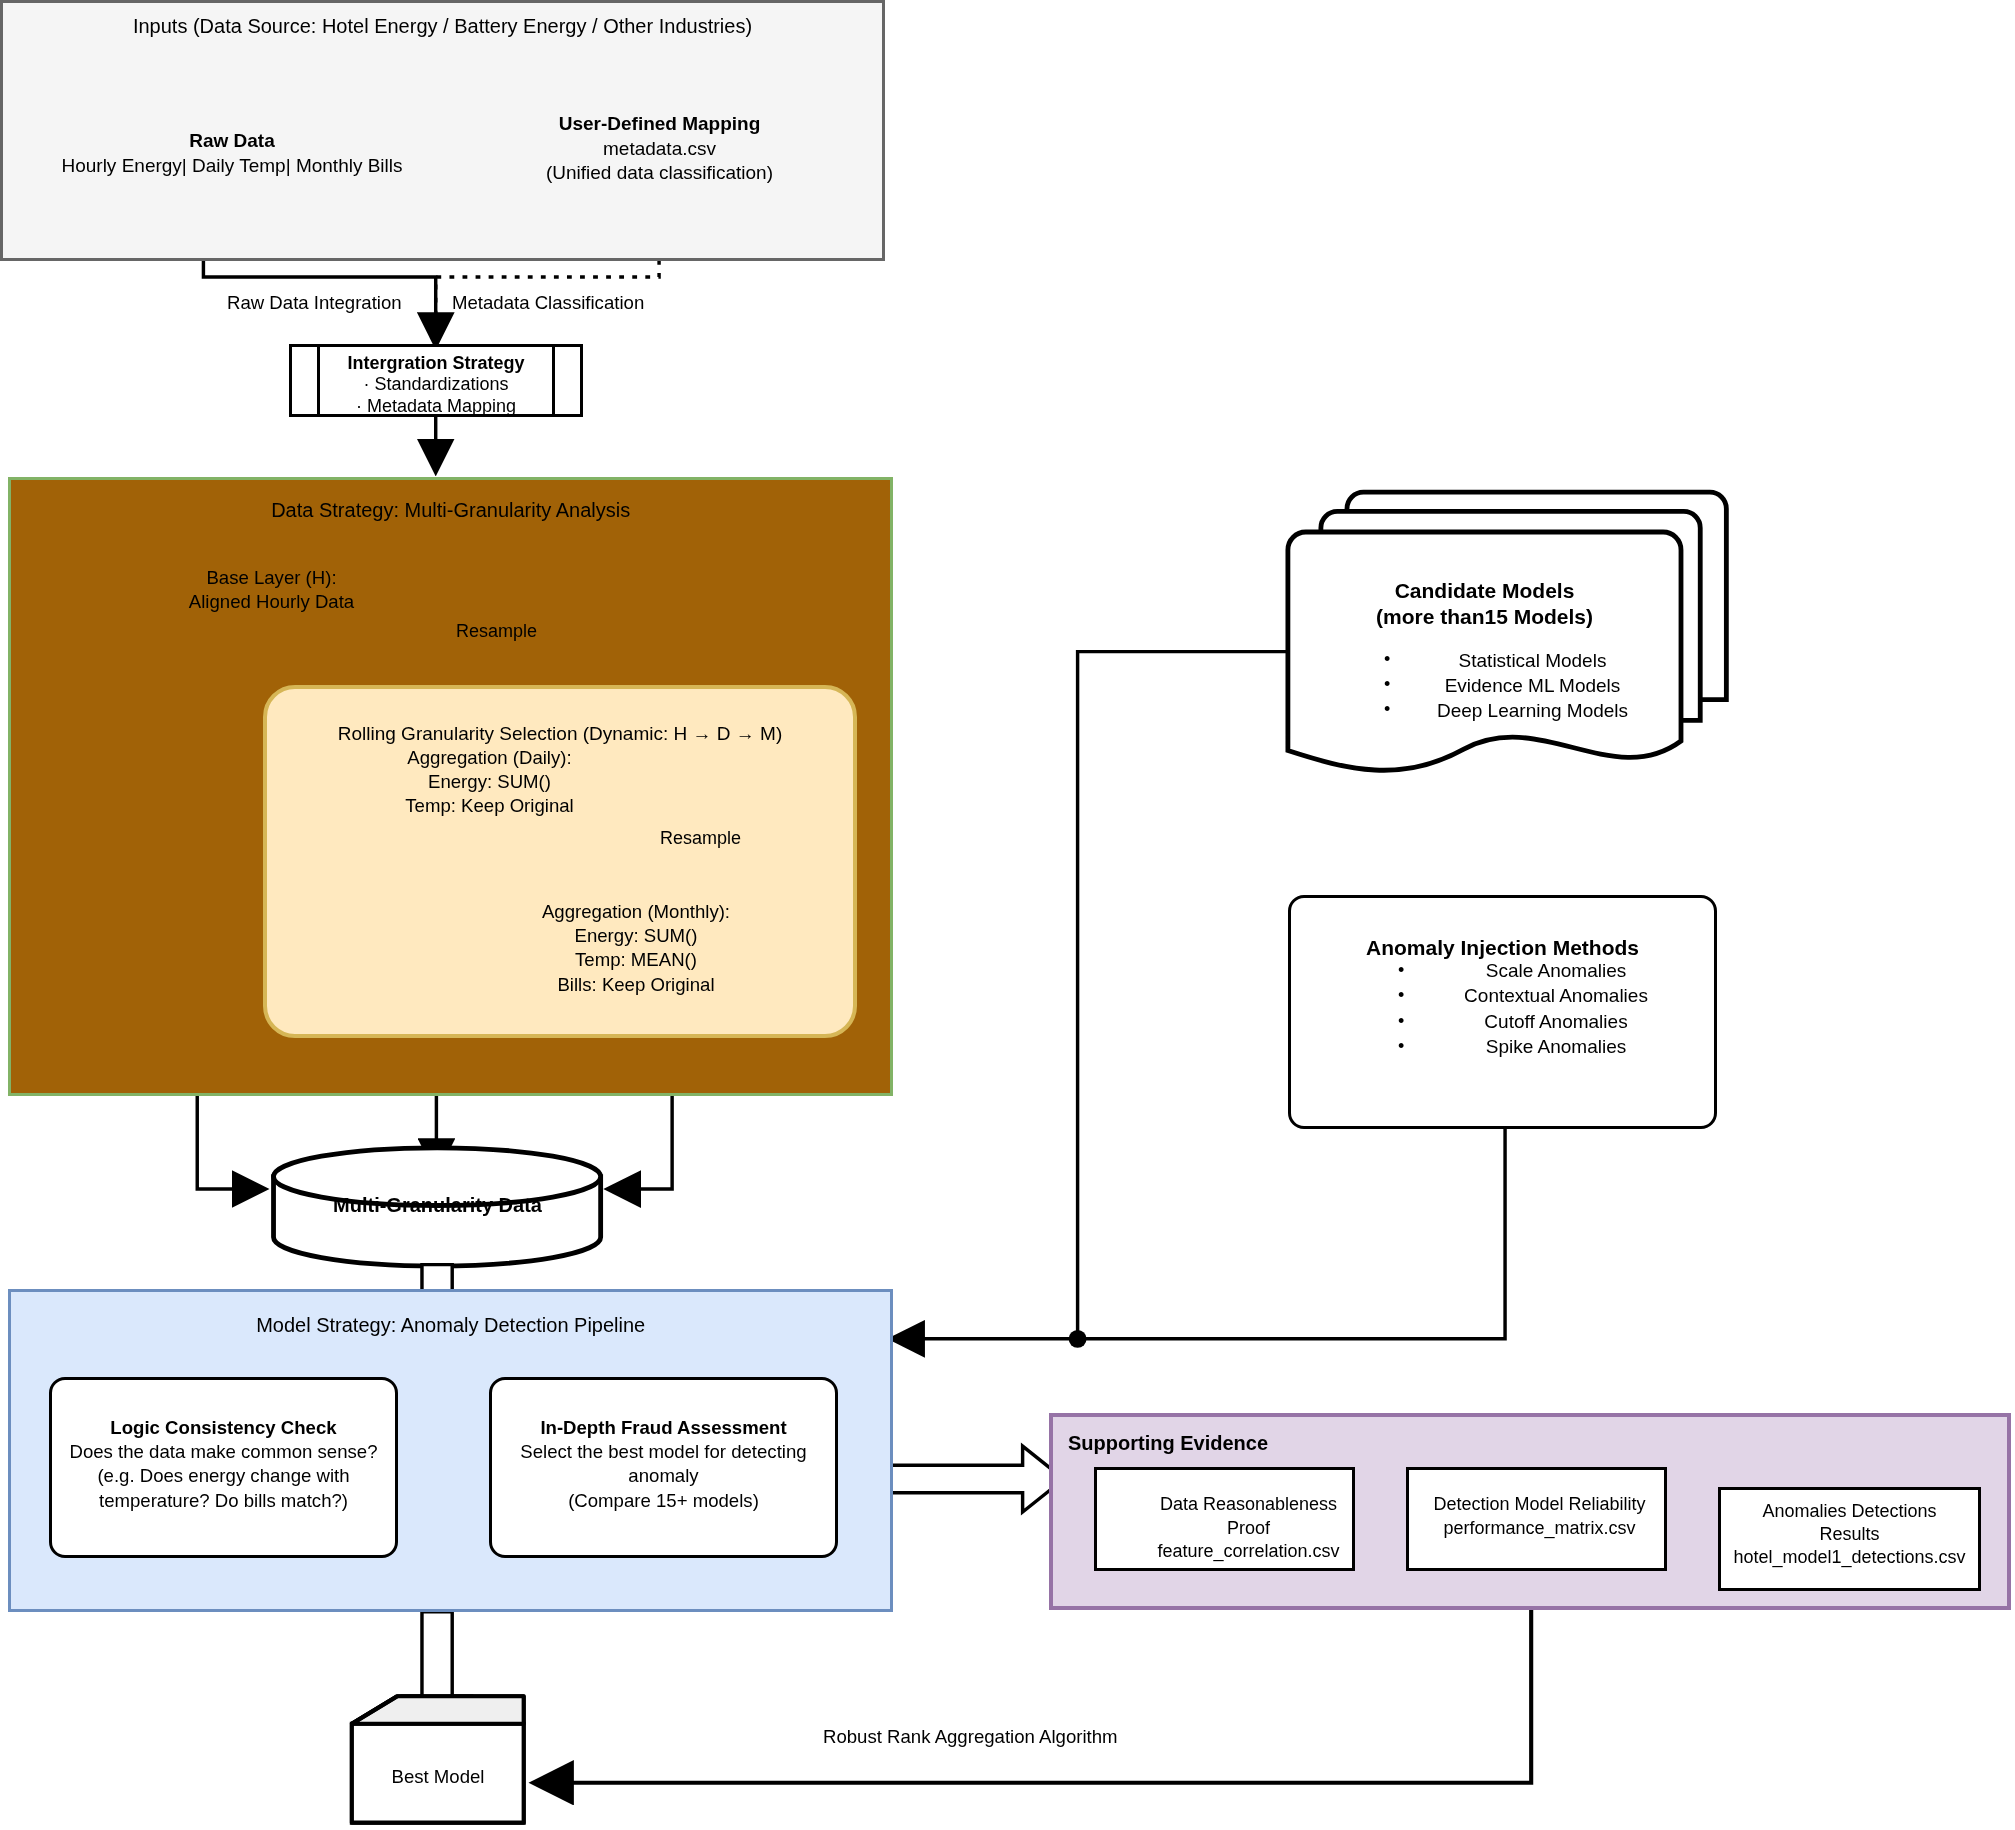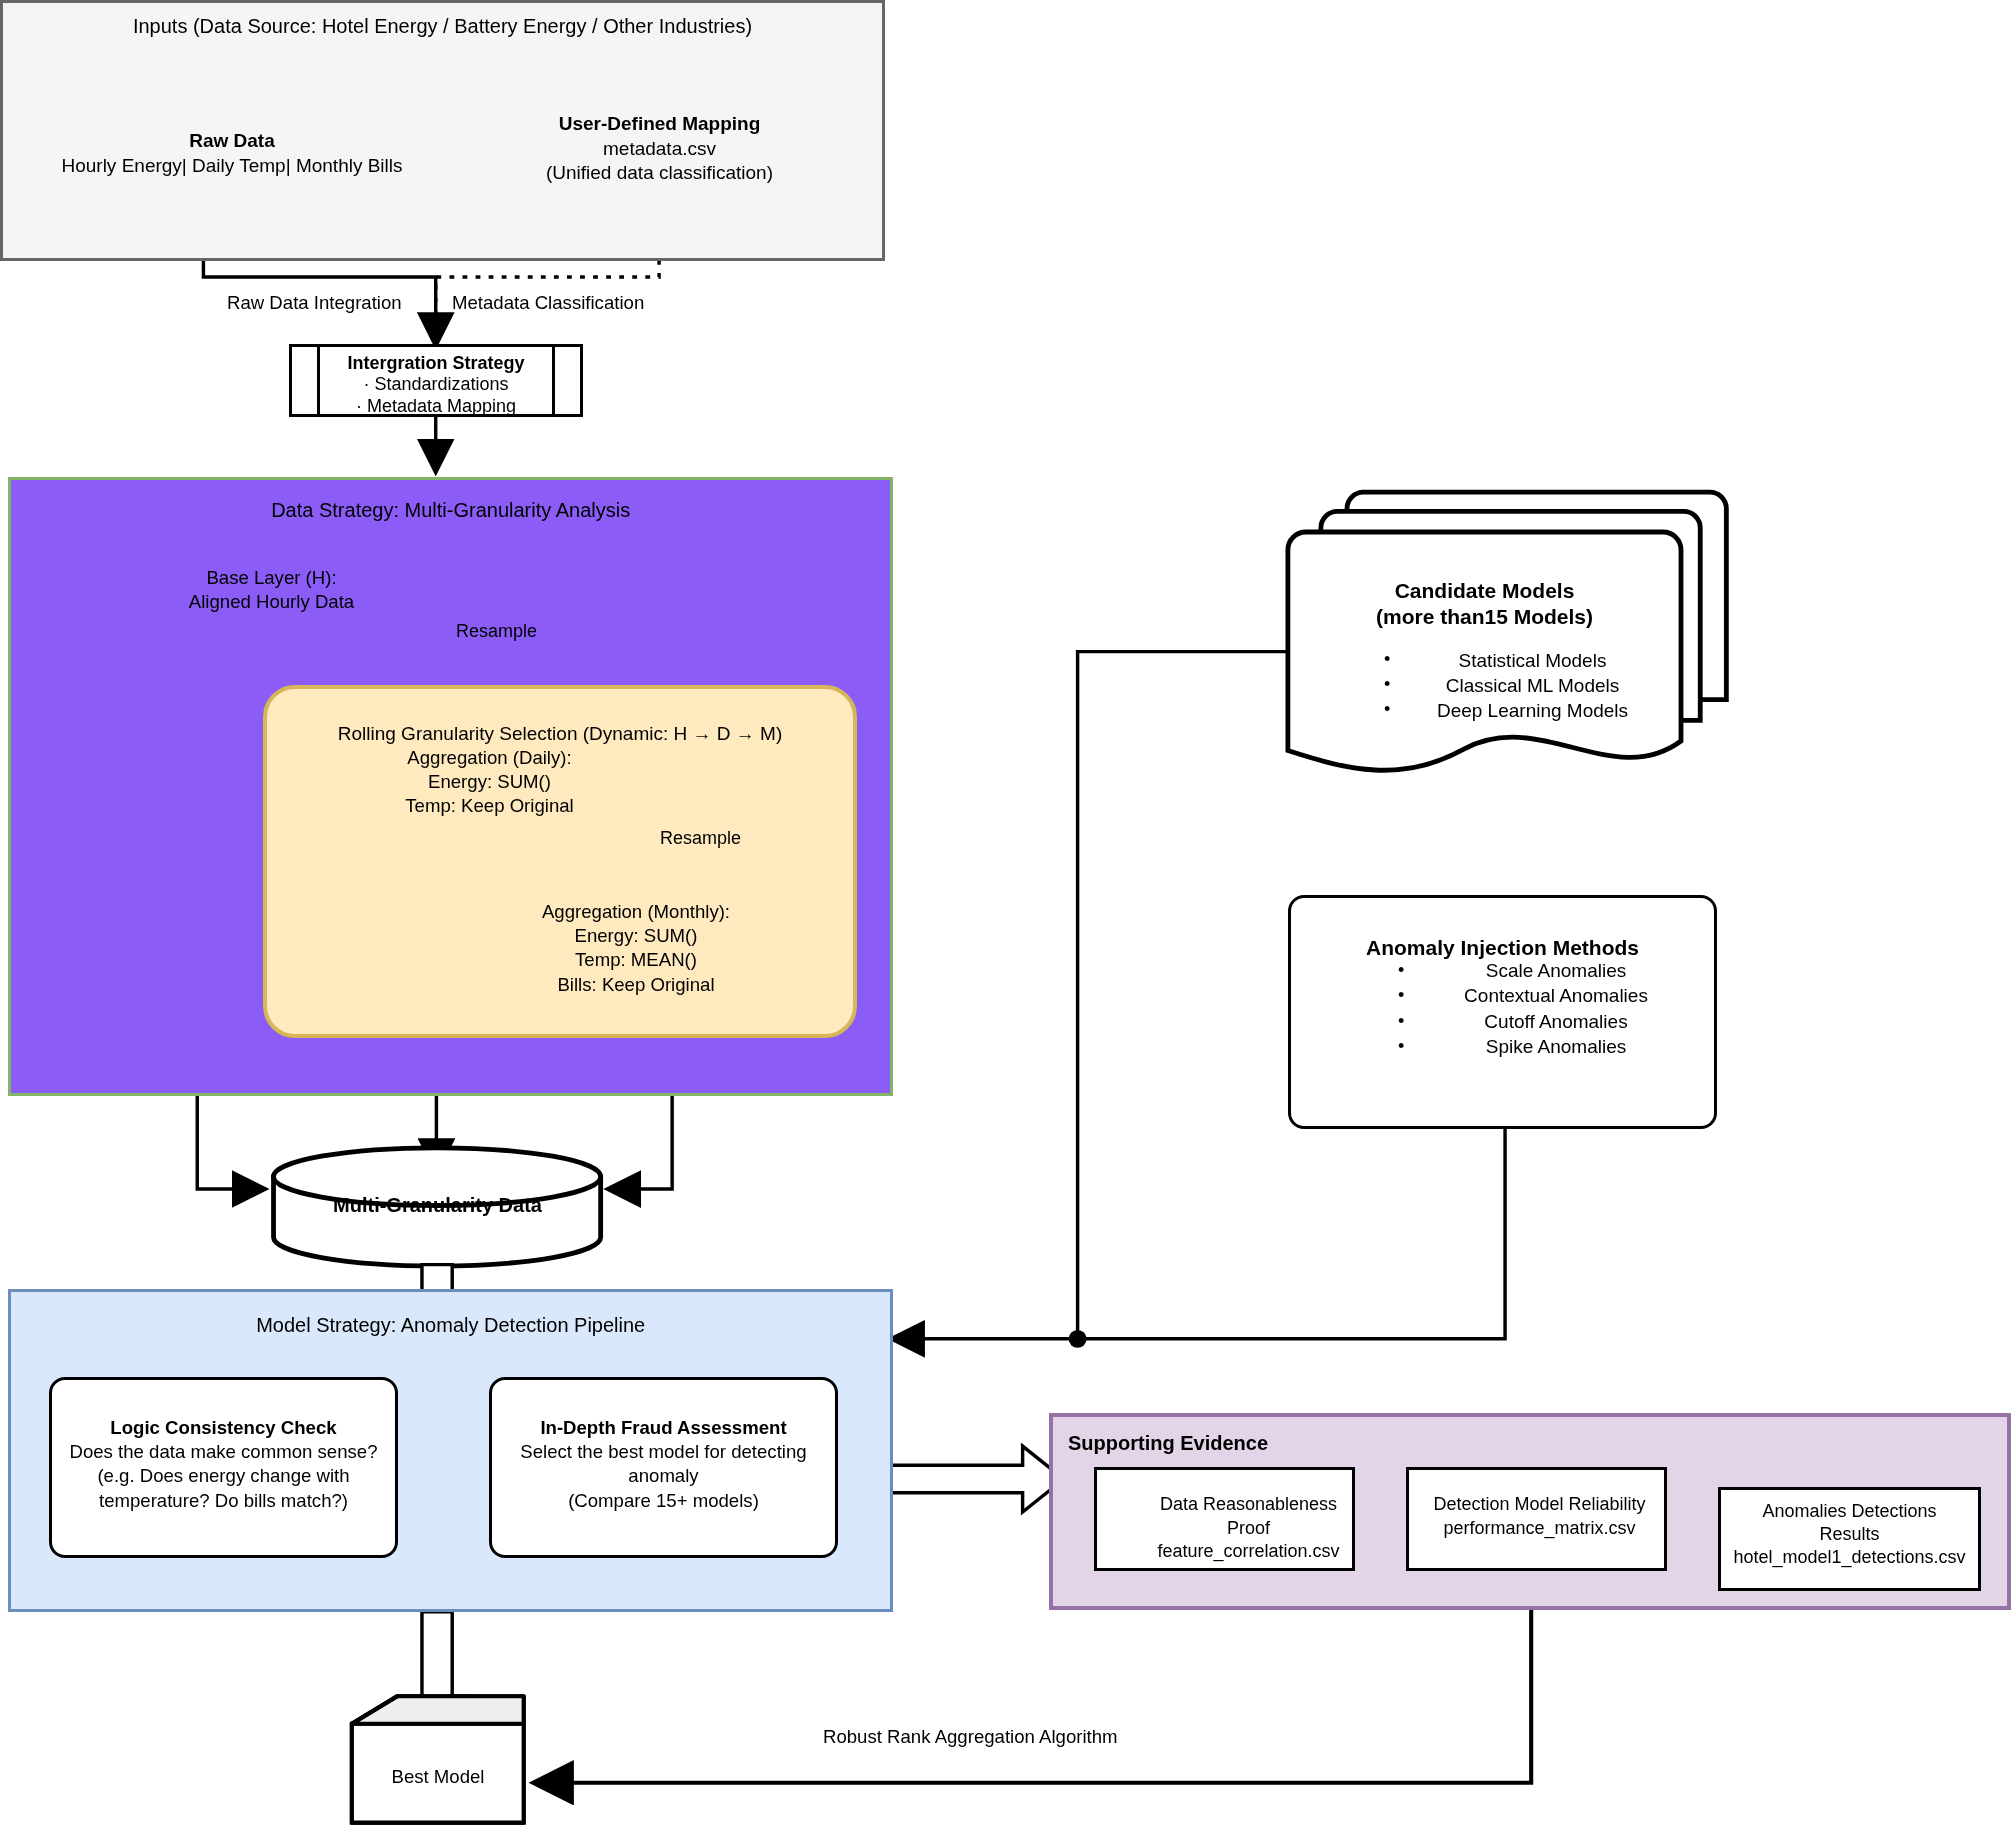--- a/index.html
+++ b/index.html
@@ -3,21 +3,21 @@
 <meta charset="utf-8">
 <style>
   html,body{margin:0;padding:0;background:#ffffff;}
   body{font-family:"Liberation Sans", sans-serif;}
   #stage{position:relative;width:2015px;height:1831px;background:#fff;overflow:hidden;}
   svg.layer{position:absolute;left:0;top:0;width:2015px;height:1831px;pointer-events:none;}
 
   
   .group{position:absolute;box-sizing:border-box;}
   .grp-inputs{background:#f5f5f5;border:3.4px solid #666666;}
-  .grp-data{background:#8b5cf6;border:3.4px solid #82b366;}
+  .grp-data{background:#a16207;border:3.4px solid #82b366;}
   .grp-rolling{background:#ffe9bf;border:4.1px solid #d6b656;border-radius:32px;}
   .grp-model{background:#dae8fc;border:3.4px solid #6c8ebf;}
   .grp-evidence{background:#e1d5e7;border:4.1px solid #9673a6;}
 
   .grp-title{position:absolute;left:0;right:0;text-align:center;font-weight:normal;color:#000;}
 
   
   .nodetext{position:absolute;left:0;right:0;text-align:center;color:#000;line-height:1.30;}
   .b{font-weight:bold;}
 
@@ -175,21 +175,21 @@
 
   <div class="nodetext b" style="left:274px;top:1192px;width:327px;font-size:20px;">Multi-Granularity Data</div>
 
   <div style="position:absolute;left:1288px;top:550px;width:393px;">
     <div class="nodetext b" style="position:relative;top:27.5px;font-size:21px;line-height:1.28;">
       <div>Candidate Models</div>
       <div>(more than15 Models)</div>
     </div>
     <ul class="bullets" style="position:relative;top:44px;font-size:19px;line-height:1.32;margin-left:96px;">
       <li>Statistical Models</li>
-      <li>Classical ML Models</li>
+      <li>Evidence ML Models</li>
       <li>Deep Learning Models</li>
     </ul>
   </div>
 
   <div class="rbox" style="left:1288px;top:895px;width:429px;height:234px;">
     <div class="nodetext b" style="top:36px;font-size:21px;">Anomaly Injection Methods</div>
     <ul class="bullets" style="position:relative;top:60px;font-size:19px;line-height:1.33;margin-left:107px;">
       <li>Scale Anomalies</li>
       <li>Contextual Anomalies</li>
       <li>Cutoff Anomalies</li>

